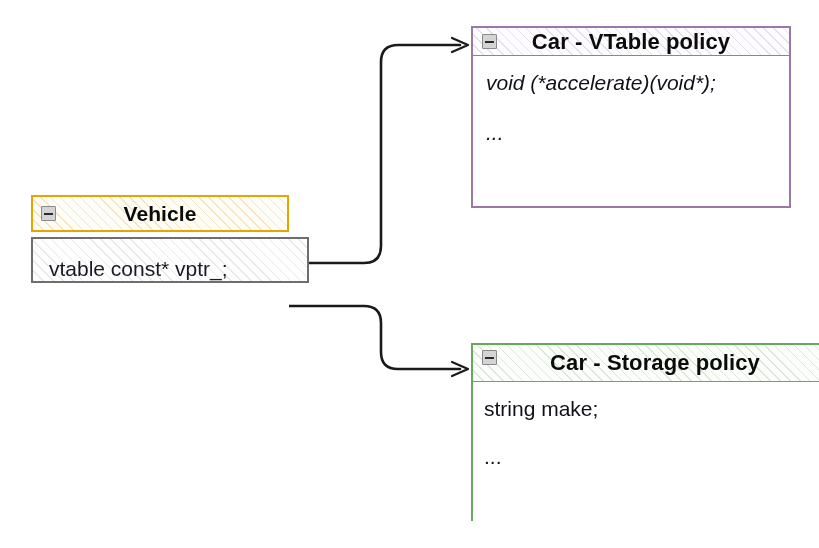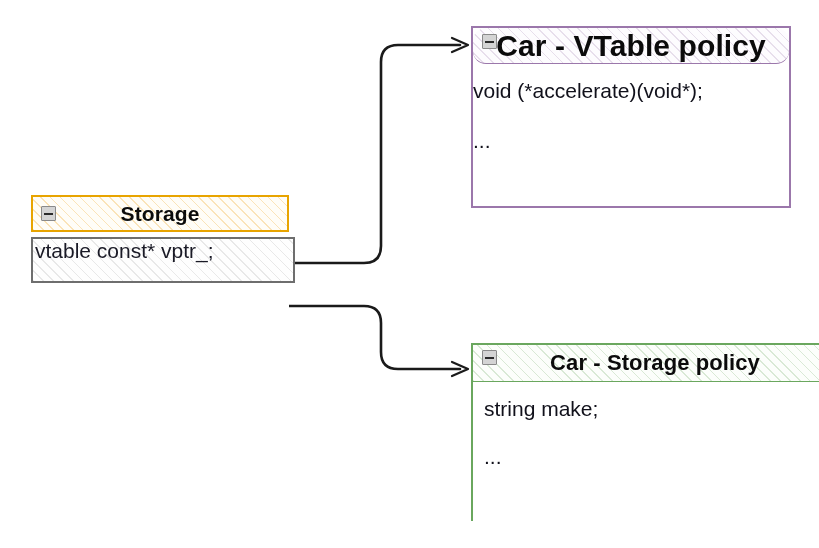--- a/index.html
+++ b/index.html
@@ -105,55 +105,55 @@
     height: 42px;
     border: 2px solid #6e6e6e;
     background-color: #fefefe;
     background-image: repeating-linear-gradient(
         45deg,
         rgba(120,120,120,0.16) 0px,
         rgba(120,120,120,0.16) 1px,
         rgba(255,255,255,0) 1px,
         rgba(255,255,255,0) 7px);
     display: flex;
-    align-items: flex-start;
-    padding-left: 2px;
+    align-items: flex-end;
+    padding-left: 16px;
     font-size: 21px;
     color: #1a1a26;
   }
   #vehicle-row-0 { top: 42px; }
   #vehicle-row-1 { top: 89px; }
 
   
   #vtable-box {
     left: 471px;
     top: 26px;
     width: 320px;
     height: 182px;
     border: 2px solid #9b77ab;
   }
   #vtable-header {
-    height: 36px;
+    height: 28px;
     border-bottom: 1px solid #9b77ab;
     background-color: #fdfcfe;
     background-image: repeating-linear-gradient(
         45deg,
         rgba(155,119,171,0.22) 0px,
         rgba(155,119,171,0.22) 1px,
         rgba(255,255,255,0) 1px,
         rgba(255,255,255,0) 7px);
-    font-size: 30px;
-    border-radius: 13px;
+    font-size: 22px;
   }
   #vtable-header .collapse-btn { left: 9px; top: 6px; }
   #vtable-body { height: 142px; padding: 0; }
   #vtable-body .uml-attr {
-    padding-left: 0;
+    padding-left: 13px;
     font-size: 21px;
     line-height: 22px;
+    font-style: italic;
   }
   #vtable-attr-0 { padding-top: 16px; }
   #vtable-attr-1 { padding-top: 20px; }
   #vtable-attr-2 { padding-top: 28px; }
 
   
   #storage-box {
     left: 471px;
     top: 343px;
     width: 368px;
@@ -206,21 +206,21 @@
 
     <g>
       <path d="M 289 306 L 364 306 Q 381 306 381 323 L 381 352 Q 381 369 398 369 L 460 369" fill="none" stroke="#1a1a1a" stroke-width="2.6" stroke-linecap="round" stroke-linejoin="round"></path>
       <path d="M 452 362 L 468 369 L 452 376" fill="none" stroke="#1a1a1a" stroke-width="2.2" stroke-linecap="round" stroke-linejoin="round"></path>
     </g>
   </svg>
 
   <div class="uml-box" id="vehicle-box">
     <div class="uml-header" id="vehicle-header">
       <span class="collapse-btn"></span>
-      <span>Storage</span>
+      <span>Vehicle</span>
     </div>
     <div class="vehicle-row" id="vehicle-row-0">
       <span>vtable const* vptr_;</span>
     </div>
   </div>
 
   <div class="uml-box" id="vtable-box">
     <div class="uml-header" id="vtable-header">
       <span class="collapse-btn"></span>
       <span>Car - VTable policy</span>

